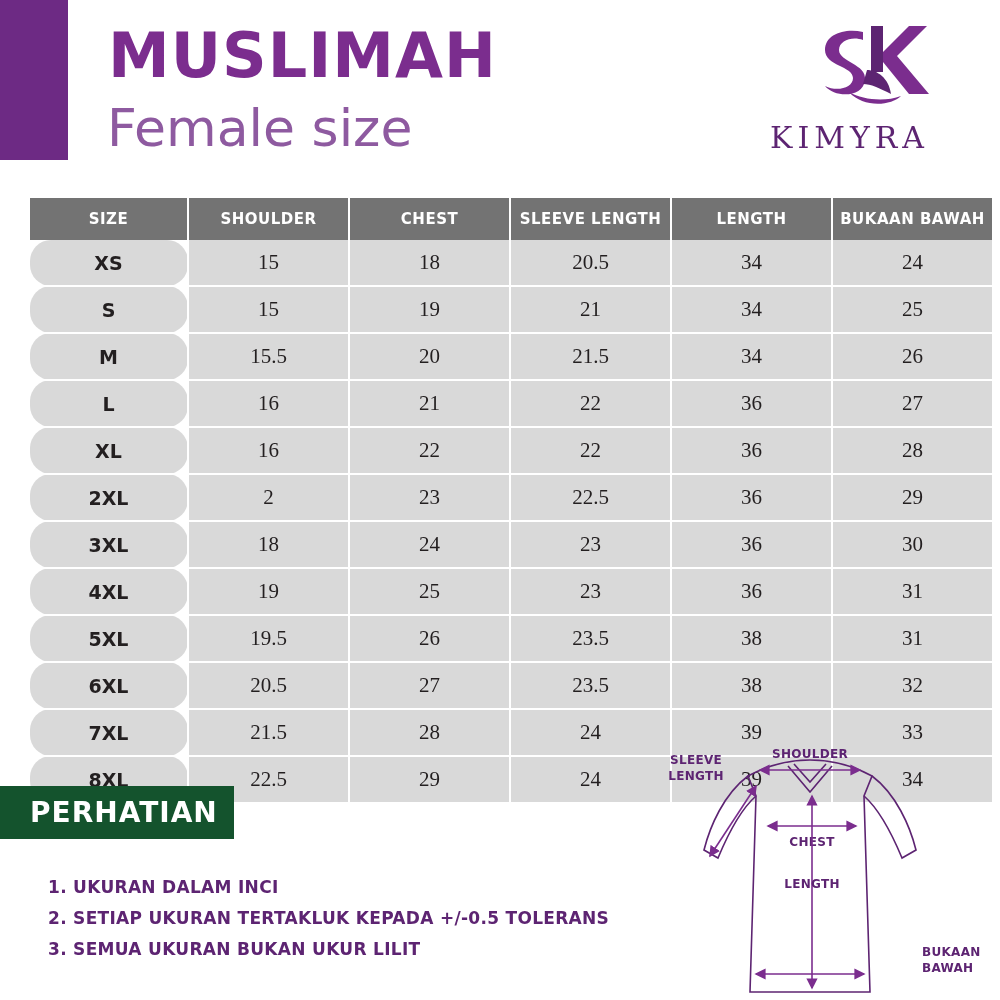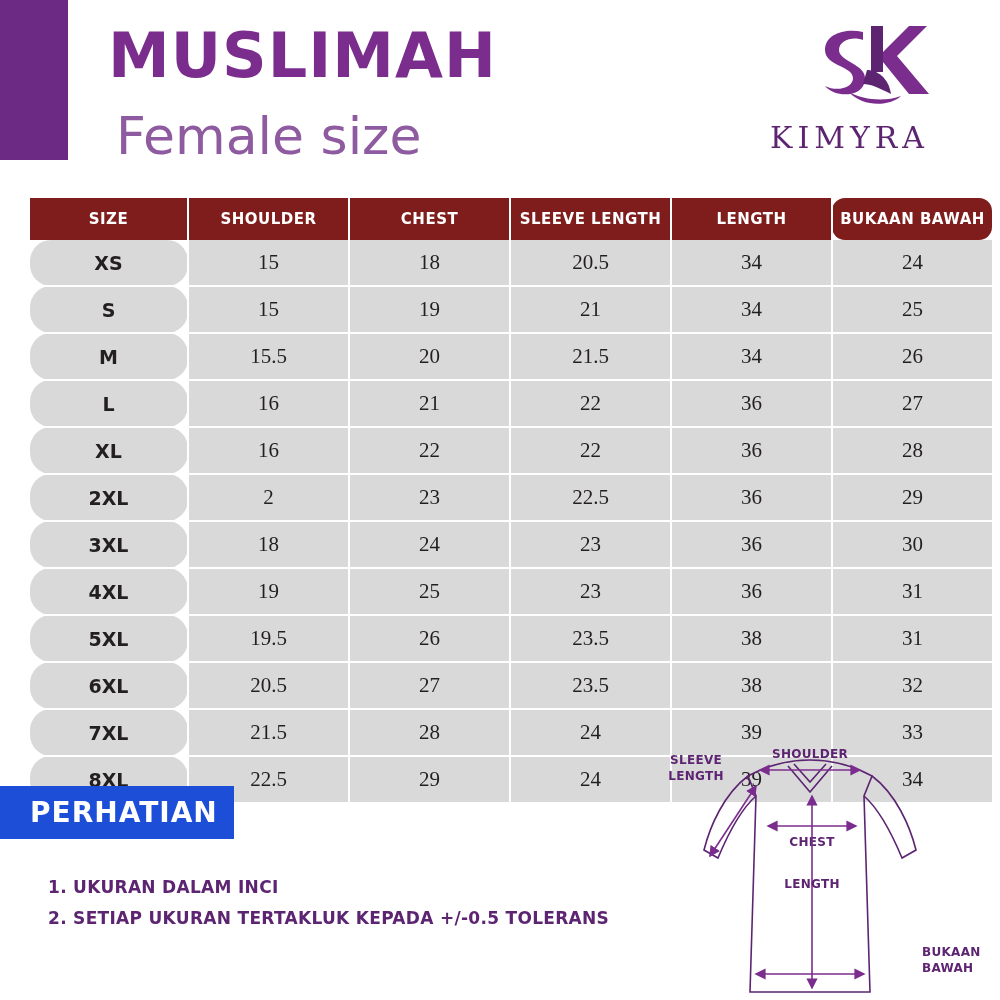--- a/index.html
+++ b/index.html
@@ -42,21 +42,21 @@
     color: #7b2d8e;
     line-height: 68px;
     margin: 8px;
   }
   .title-sub {
     font-family: "DejaVu Sans", sans-serif;
     font-weight: normal;
     font-size: 52px;
     color: #8e5aa0;
     line-height: 60px;
-    margin: 16px;
+    margin: 7px;
     letter-spacing: 0px;
   }
 
   
   .logo {
     position: absolute;
     right: 20px;
     top: 22px;
     width: 210px;
     height: 135px;
@@ -87,31 +87,31 @@
     top: 198px;
     left: 30px;
     width: 940px;
   }
   table.size-table {
     border-collapse: collapse;
     width: 940px;
     table-layout: fixed;
   }
   table.size-table th {
-    background: #7f1d1d;
+    background: #737373;
     color: #ffffff;
     font-family: "DejaVu Sans", sans-serif;
     font-weight: bold;
     font-size: 15px;
     letter-spacing: 0.5px;
     height: 40px;
     border-right: 2px solid #ffffff;
     text-align: center;
   }
-  table.size-table th:last-child { border-right: none; border-radius: 13px; }
+  table.size-table th:last-child { border-right: none; }
   table.size-table td {
     background: #d9d9d9;
     color: #231f20;
     font-family: "Liberation Serif", serif;
     font-size: 21px;
     height: 43px;
     text-align: center;
     border-right: 2px solid #ffffff;
     border-bottom: 2px solid #ffffff;
   }
@@ -122,21 +122,21 @@
     font-size: 19px;
     border-radius: 21px;
   }
   table.size-table tr:last-child td { border-bottom: none; }
 
   
   .notice-tab {
     position: absolute;
     left: 0;
     top: 786px;
-    background: #1d4ed8;
+    background: #14532d;
     color: #ffffff;
     font-family: "DejaVu Sans", sans-serif;
     font-weight: bold;
     font-size: 28px;
     letter-spacing: 1px;
     padding: 10px 26px 10px 30px;
     width: 178px;
   }
   .notice-list {
     position: absolute;
@@ -303,20 +303,21 @@
         <td>34</td>
       </tr>
     </tbody>
   </table>
 </div>
 
 <div class="notice-tab">PERHATIAN</div>
 <div class="notice-list">
   <div>1. UKURAN DALAM INCI</div>
   <div>2. SETIAP UKURAN TERTAKLUK KEPADA +/-0.5 TOLERANS</div>
+  <div>3. SEMUA UKURAN BUKAN UKUR LILIT</div>
 </div>
 
 <div class="diagram">
   <svg viewBox="0 0 340 270" width="340" height="270" aria-hidden="true">
     <defs>
       <marker id="arrH" markerWidth="7" markerHeight="7" refX="6" refY="3.5" orient="auto">
         <polygon points="0 0, 7 3.5, 0 7" fill="#7b2d8e"></polygon>
       </marker>
       <marker id="arrHs" markerWidth="7" markerHeight="7" refX="1" refY="3.5" orient="auto">
         <polygon points="7 0, 0 3.5, 7 7" fill="#7b2d8e"></polygon>

